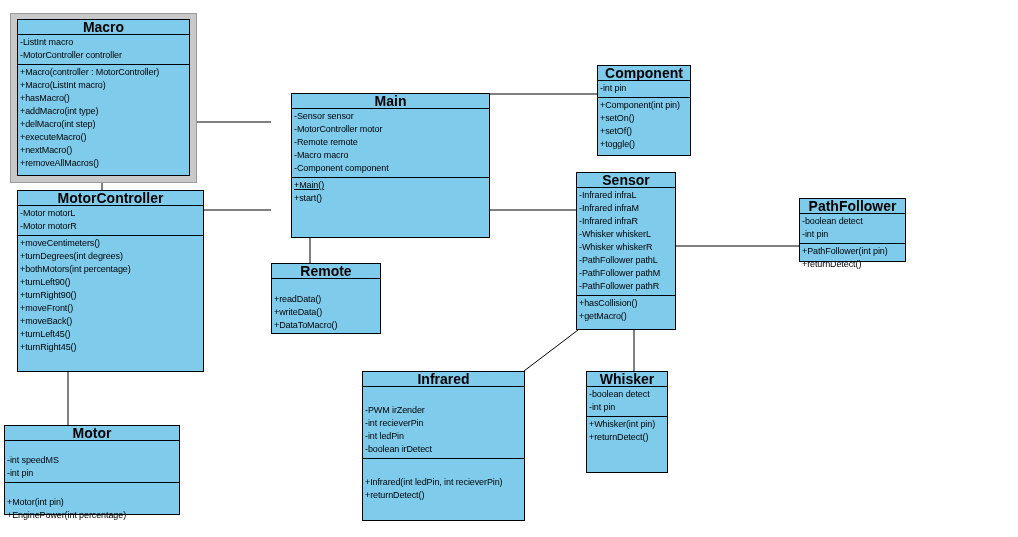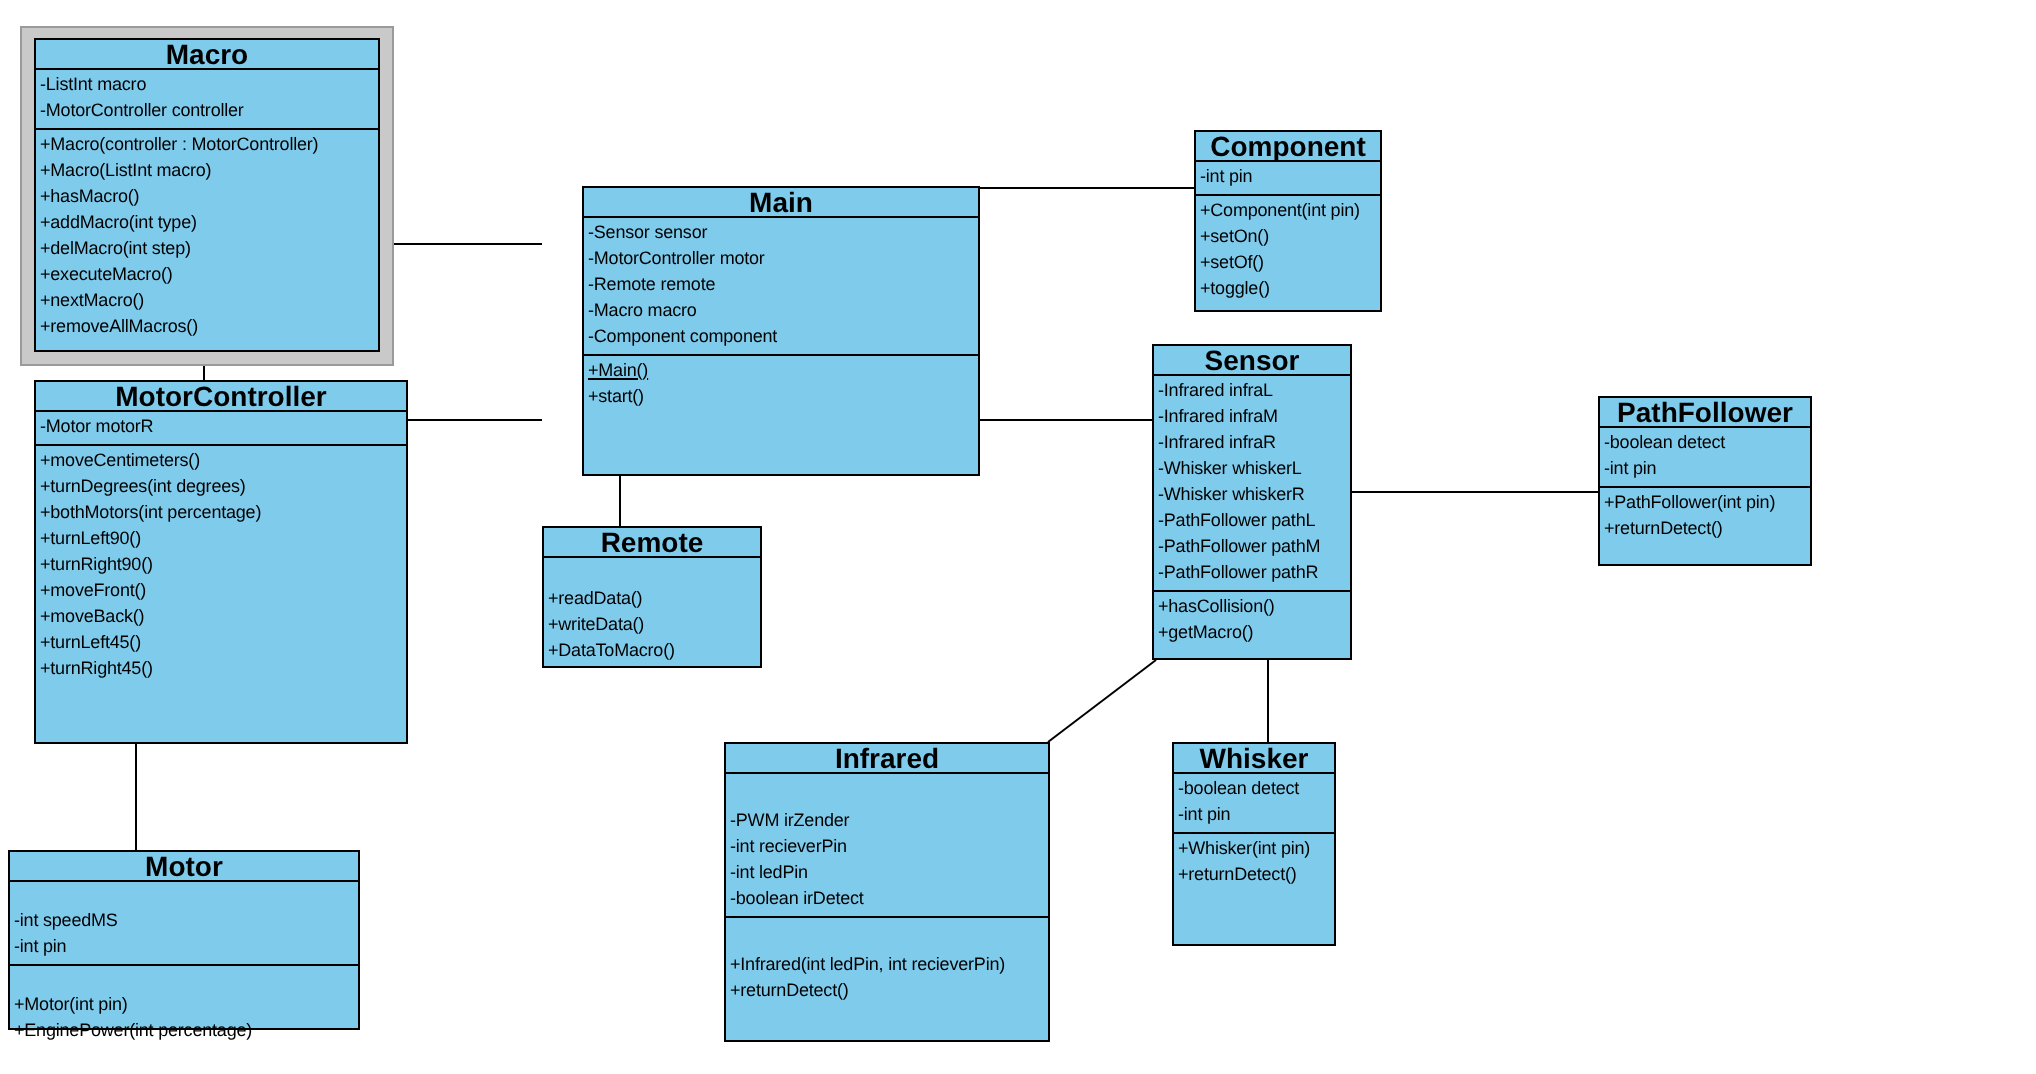--- a/index.html
+++ b/index.html
@@ -77,20 +77,21 @@
       <div class="row">+delMacro(int step)</div>
       <div class="row">+executeMacro()</div>
       <div class="row">+nextMacro()</div>
       <div class="row">+removeAllMacros()</div>
     </div>
   </div>
 
   <div class="uml" style="left:17px;top:190px;width:187px;height:182px;">
     <div class="title">MotorController</div>
     <div class="attrs">
+      <div class="row">-Motor motorL</div>
       <div class="row">-Motor motorR</div>
     </div>
     <div class="methods">
       <div class="row">+moveCentimeters()</div>
       <div class="row">+turnDegrees(int degrees)</div>
       <div class="row">+bothMotors(int percentage)</div>
       <div class="row">+turnLeft90()</div>
       <div class="row">+turnRight90()</div>
       <div class="row">+moveFront()</div>
       <div class="row">+moveBack()</div>
@@ -159,21 +160,21 @@
       <div class="row">-PathFollower pathL</div>
       <div class="row">-PathFollower pathM</div>
       <div class="row">-PathFollower pathR</div>
     </div>
     <div class="methods">
       <div class="row">+hasCollision()</div>
       <div class="row">+getMacro()</div>
     </div>
   </div>
 
-  <div class="uml" style="left:799px;top:198px;width:107px;height:85px;">
+  <div class="uml" style="left:799px;top:198px;width:107px;height:64px;">
     <div class="title">PathFollower</div>
     <div class="attrs">
       <div class="row">-boolean detect</div>
       <div class="row">-int pin</div>
     </div>
     <div class="methods">
       <div class="row">+PathFollower(int pin)</div>
       <div class="row">+returnDetect()</div>
     </div>
   </div>

